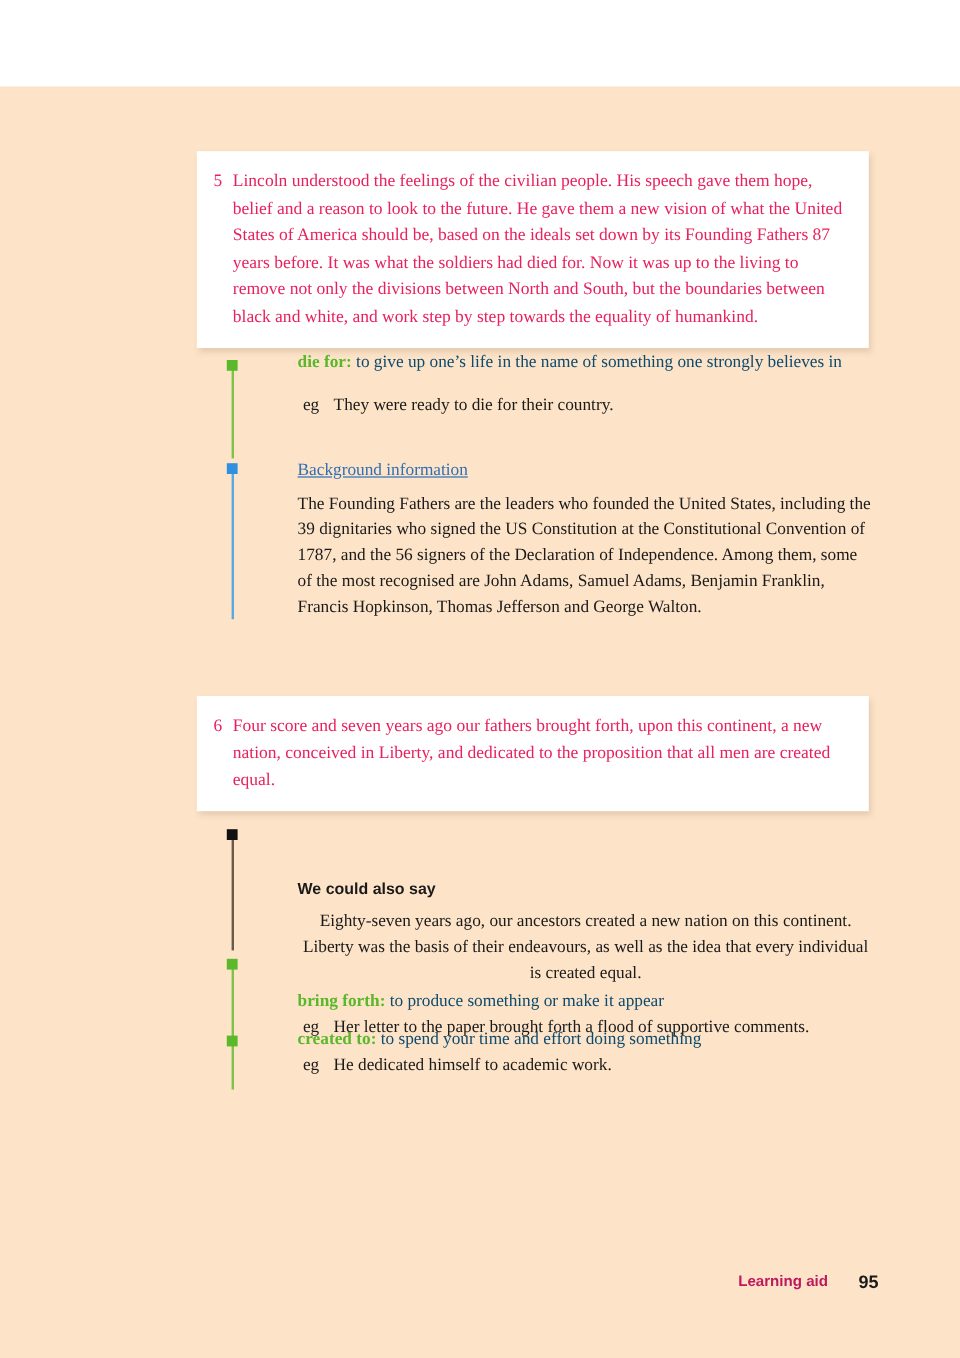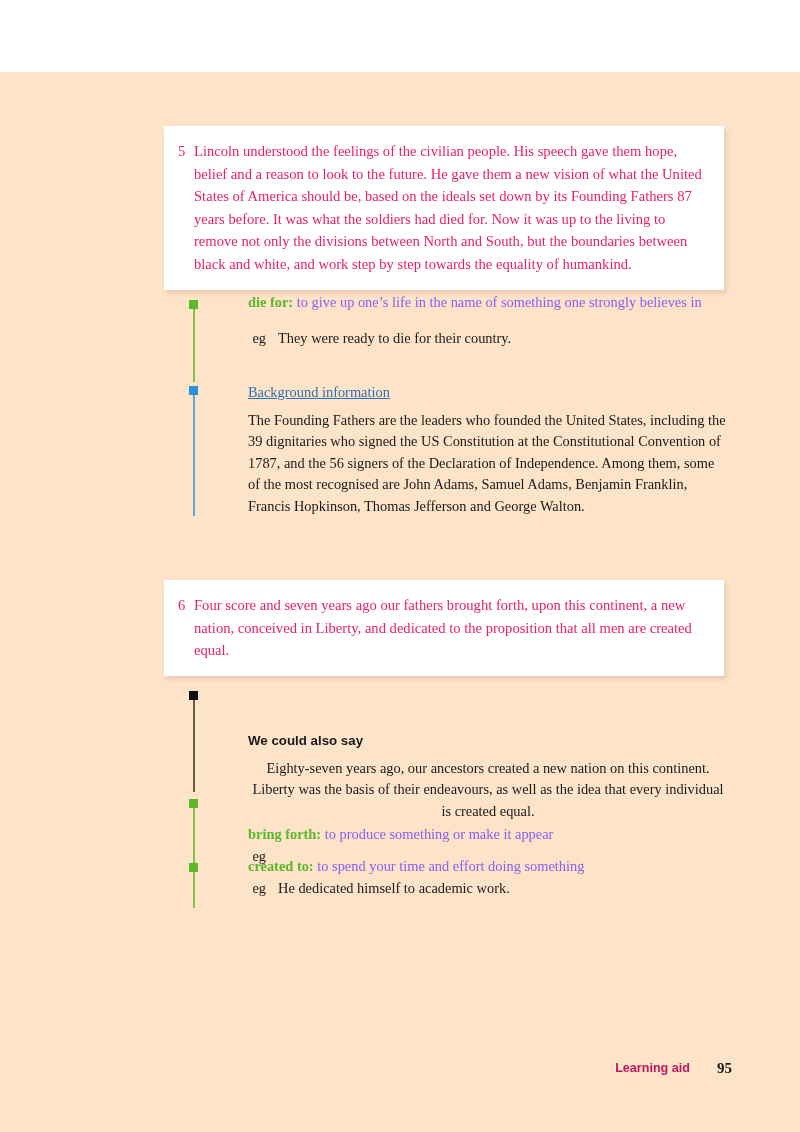--- a/index.html
+++ b/index.html
@@ -80,21 +80,21 @@
     text-decoration: underline;
     font-weight: normal;
     font-size: 14.4px;
   }
   .note-body {
     color: #1a1a1a;
     font-size: 14.4px;
     line-height: 21.6px;
   }
   .inline-def {
-    color: #8b5cf6;
+    color: #0c4a6e;
     font-weight: normal;
   }
   .eg-row {
     display: flex;
     gap: 12px;
     font-size: 14.4px;
     line-height: 21.6px;
     color: #1a1a1a;
     text-align: right;
   }
@@ -114,21 +114,21 @@
     font-family: "Liberation Sans", sans-serif;
     font-size: 12.6px;
     font-weight: bold;
     color: #be185d;
     white-space: nowrap;
   }
   .footer-page {
     position: absolute;
     right: 68px;
     bottom: 55px;
-    font-family: Liberation Serif, serif;
+    font-family: Liberation Sans, sans-serif;
     font-size: 15px;
     font-weight: bold;
     color: #1a1a1a;
   }
 </style>
 </head>
 <body>
 
 <div class="page-bg"></div>
 
@@ -181,20 +181,21 @@
   <div class="rail" style="left:193px; top:732px; height:64px; background:#7ec44a;"></div>
   <div class="marker" style="left:189px; top:727px; background:#5ab82a;"></div>
 
   <div class="note" style="left:248px; top:752px; width:480px;">
     <div class="note-head green">
       <span>bring forth:</span>
       <span class="inline-def">to produce something or make it appear</span>
     </div>
     <div class="eg-row">
       <span class="eg-label">eg</span>
+      <span class="eg-text">Her letter to the paper brought forth a flood of supportive comments.</span>
     </div>
   </div>
 
   <div class="rail" style="left:193px; top:796px; height:40px; background:#7ec44a;"></div>
   <div class="marker" style="left:189px; top:791px; background:#5ab82a;"></div>
 
   <div class="note" style="left:248px; top:784px; width:480px;">
     <div class="note-head green">
       <span>created to:</span>
       <span class="inline-def">to spend your time and effort doing something</span>

